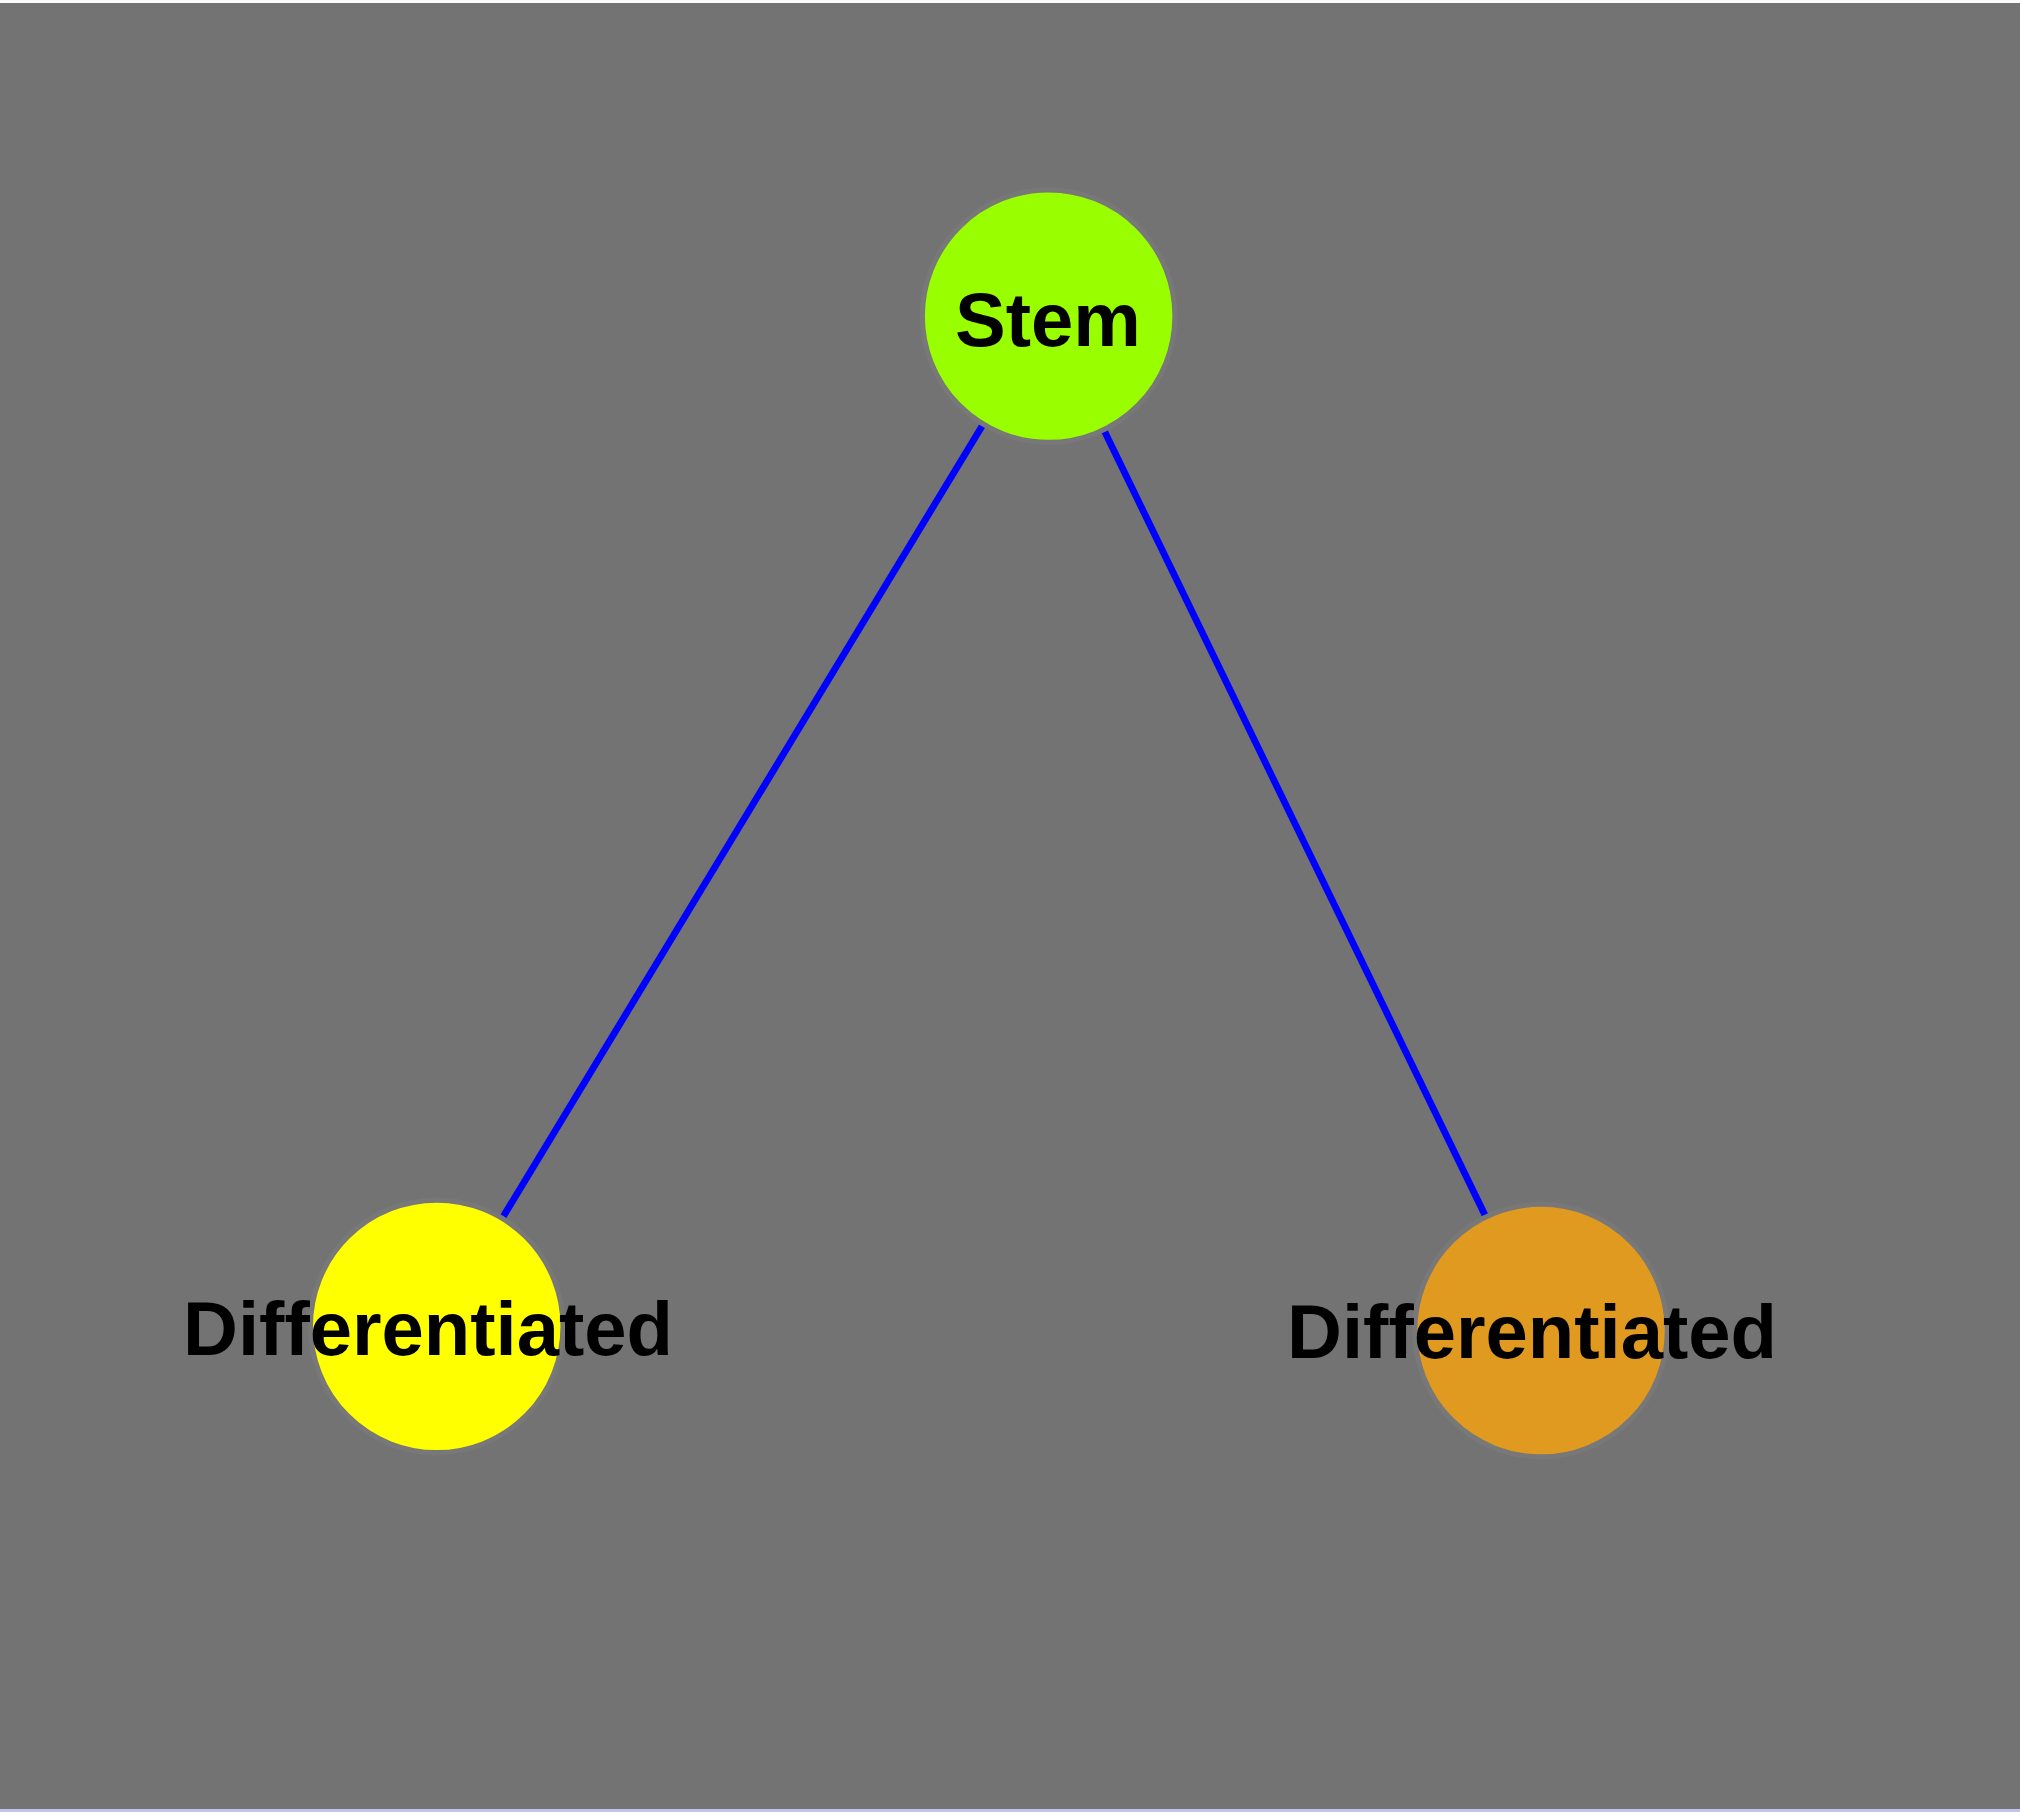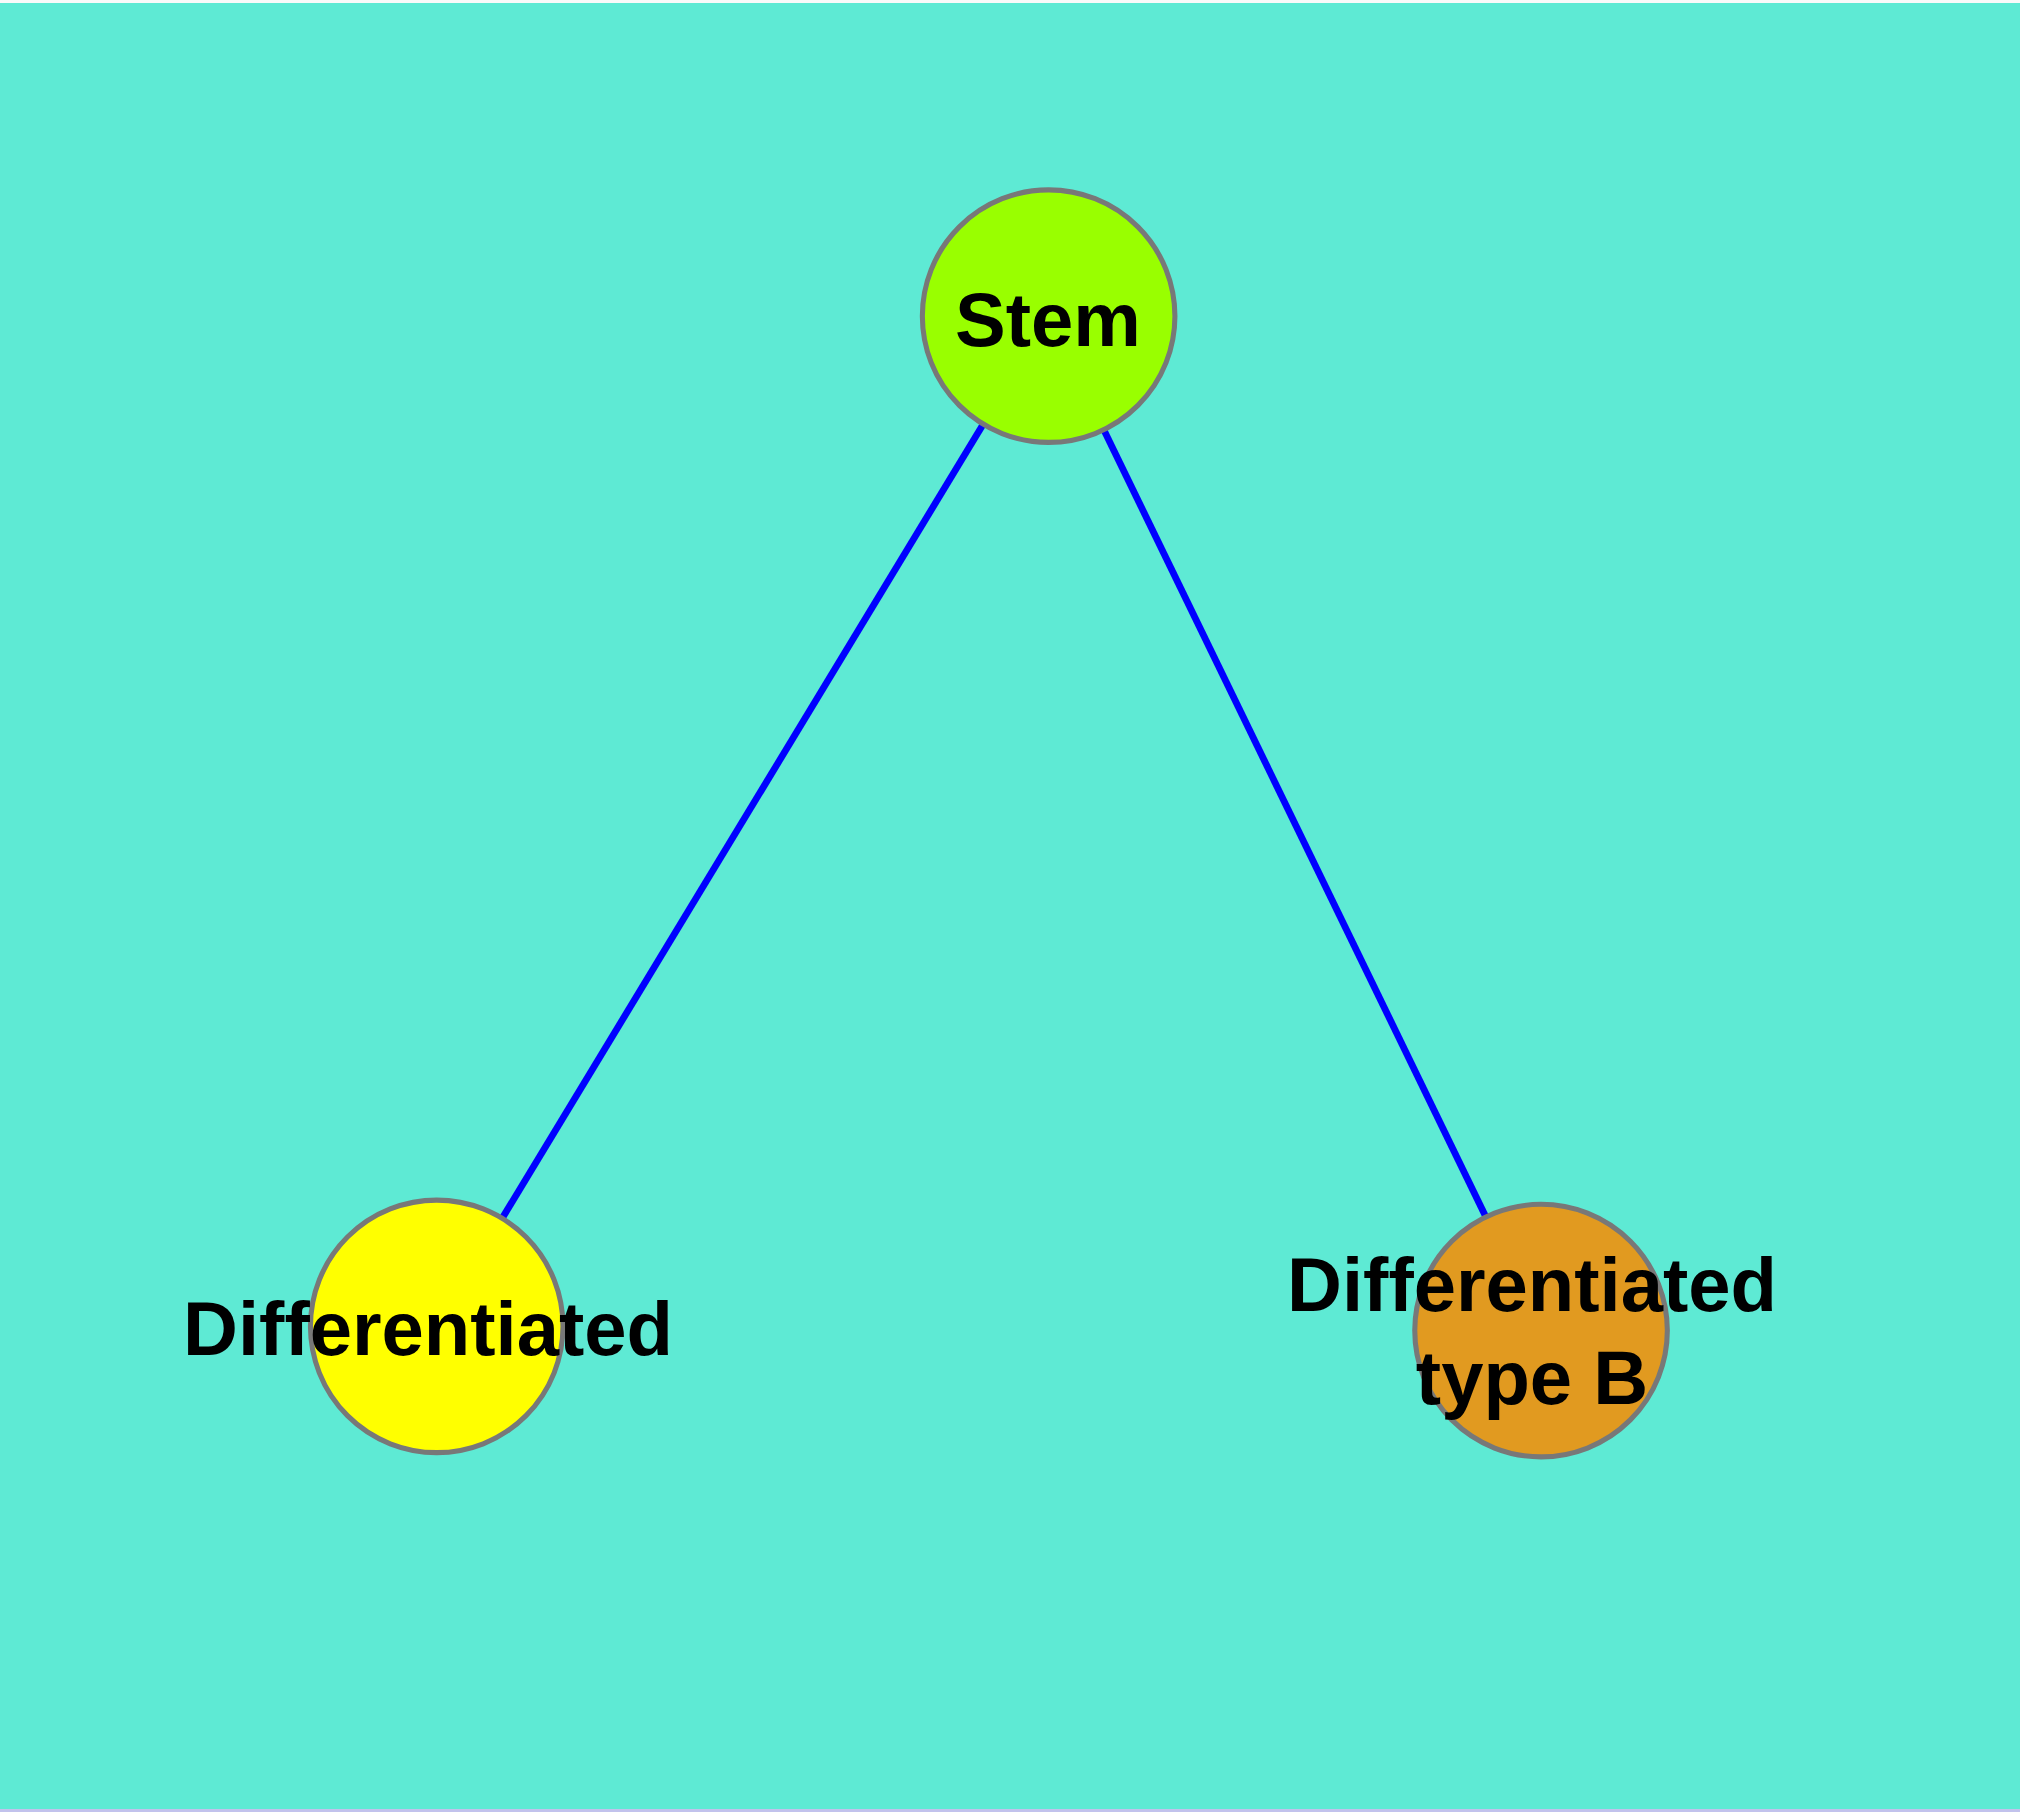--- a/index.html
+++ b/index.html
@@ -28,21 +28,21 @@
   .edge-strip-top {
     position: absolute; top: 0; left: 0; right: 0; height: 3.4px;
   }
   .edge-strip-bottom {
     position: absolute; bottom: 0; left: 0; right: 0; height: 3.4px;
   }
 </style>
 </head>
 <body>
 
-<div class="stage" style="background: #5eead4;">
+<div class="stage" style="background: #737373;">
 
   <svg class="graph-svg" viewBox="0 0 2384 2138" xmlns="http://www.w3.org/2000/svg">
 
     <line x1="1237" y1="373" x2="515" y2="1565" stroke="#0000FF" stroke-width="8"></line>
 
     <line x1="1237" y1="373" x2="1818" y2="1570" stroke="#0000FF" stroke-width="8"></line>
 
     <circle cx="1237" cy="373" r="149" fill="#99FF00" stroke="#787878" stroke-width="6"></circle>
 
     <circle cx="515" cy="1565" r="149" fill="#FFFF00" stroke="#787878" stroke-width="6"></circle>
@@ -53,20 +53,19 @@
   <div class="node-label" style="left: 1048px; top: 319px;">
     <div>Stem</div>
   </div>
 
   <div class="node-label" style="left: 428px; top: 1328px;">
     <div>Differentiated</div>
   </div>
 
   <div class="node-label" style="left: 1532px; top: 1331px;">
     <div>Differentiated</div>
-    <div>type B</div>
   </div>
 
   <div class="edge-strip-top" style="background: rgb(250, 250, 250);"></div>
 
   <div class="edge-strip-bottom" style="background: rgb(194, 194, 236);"></div>
 </div>
 
 
 </body></html>

